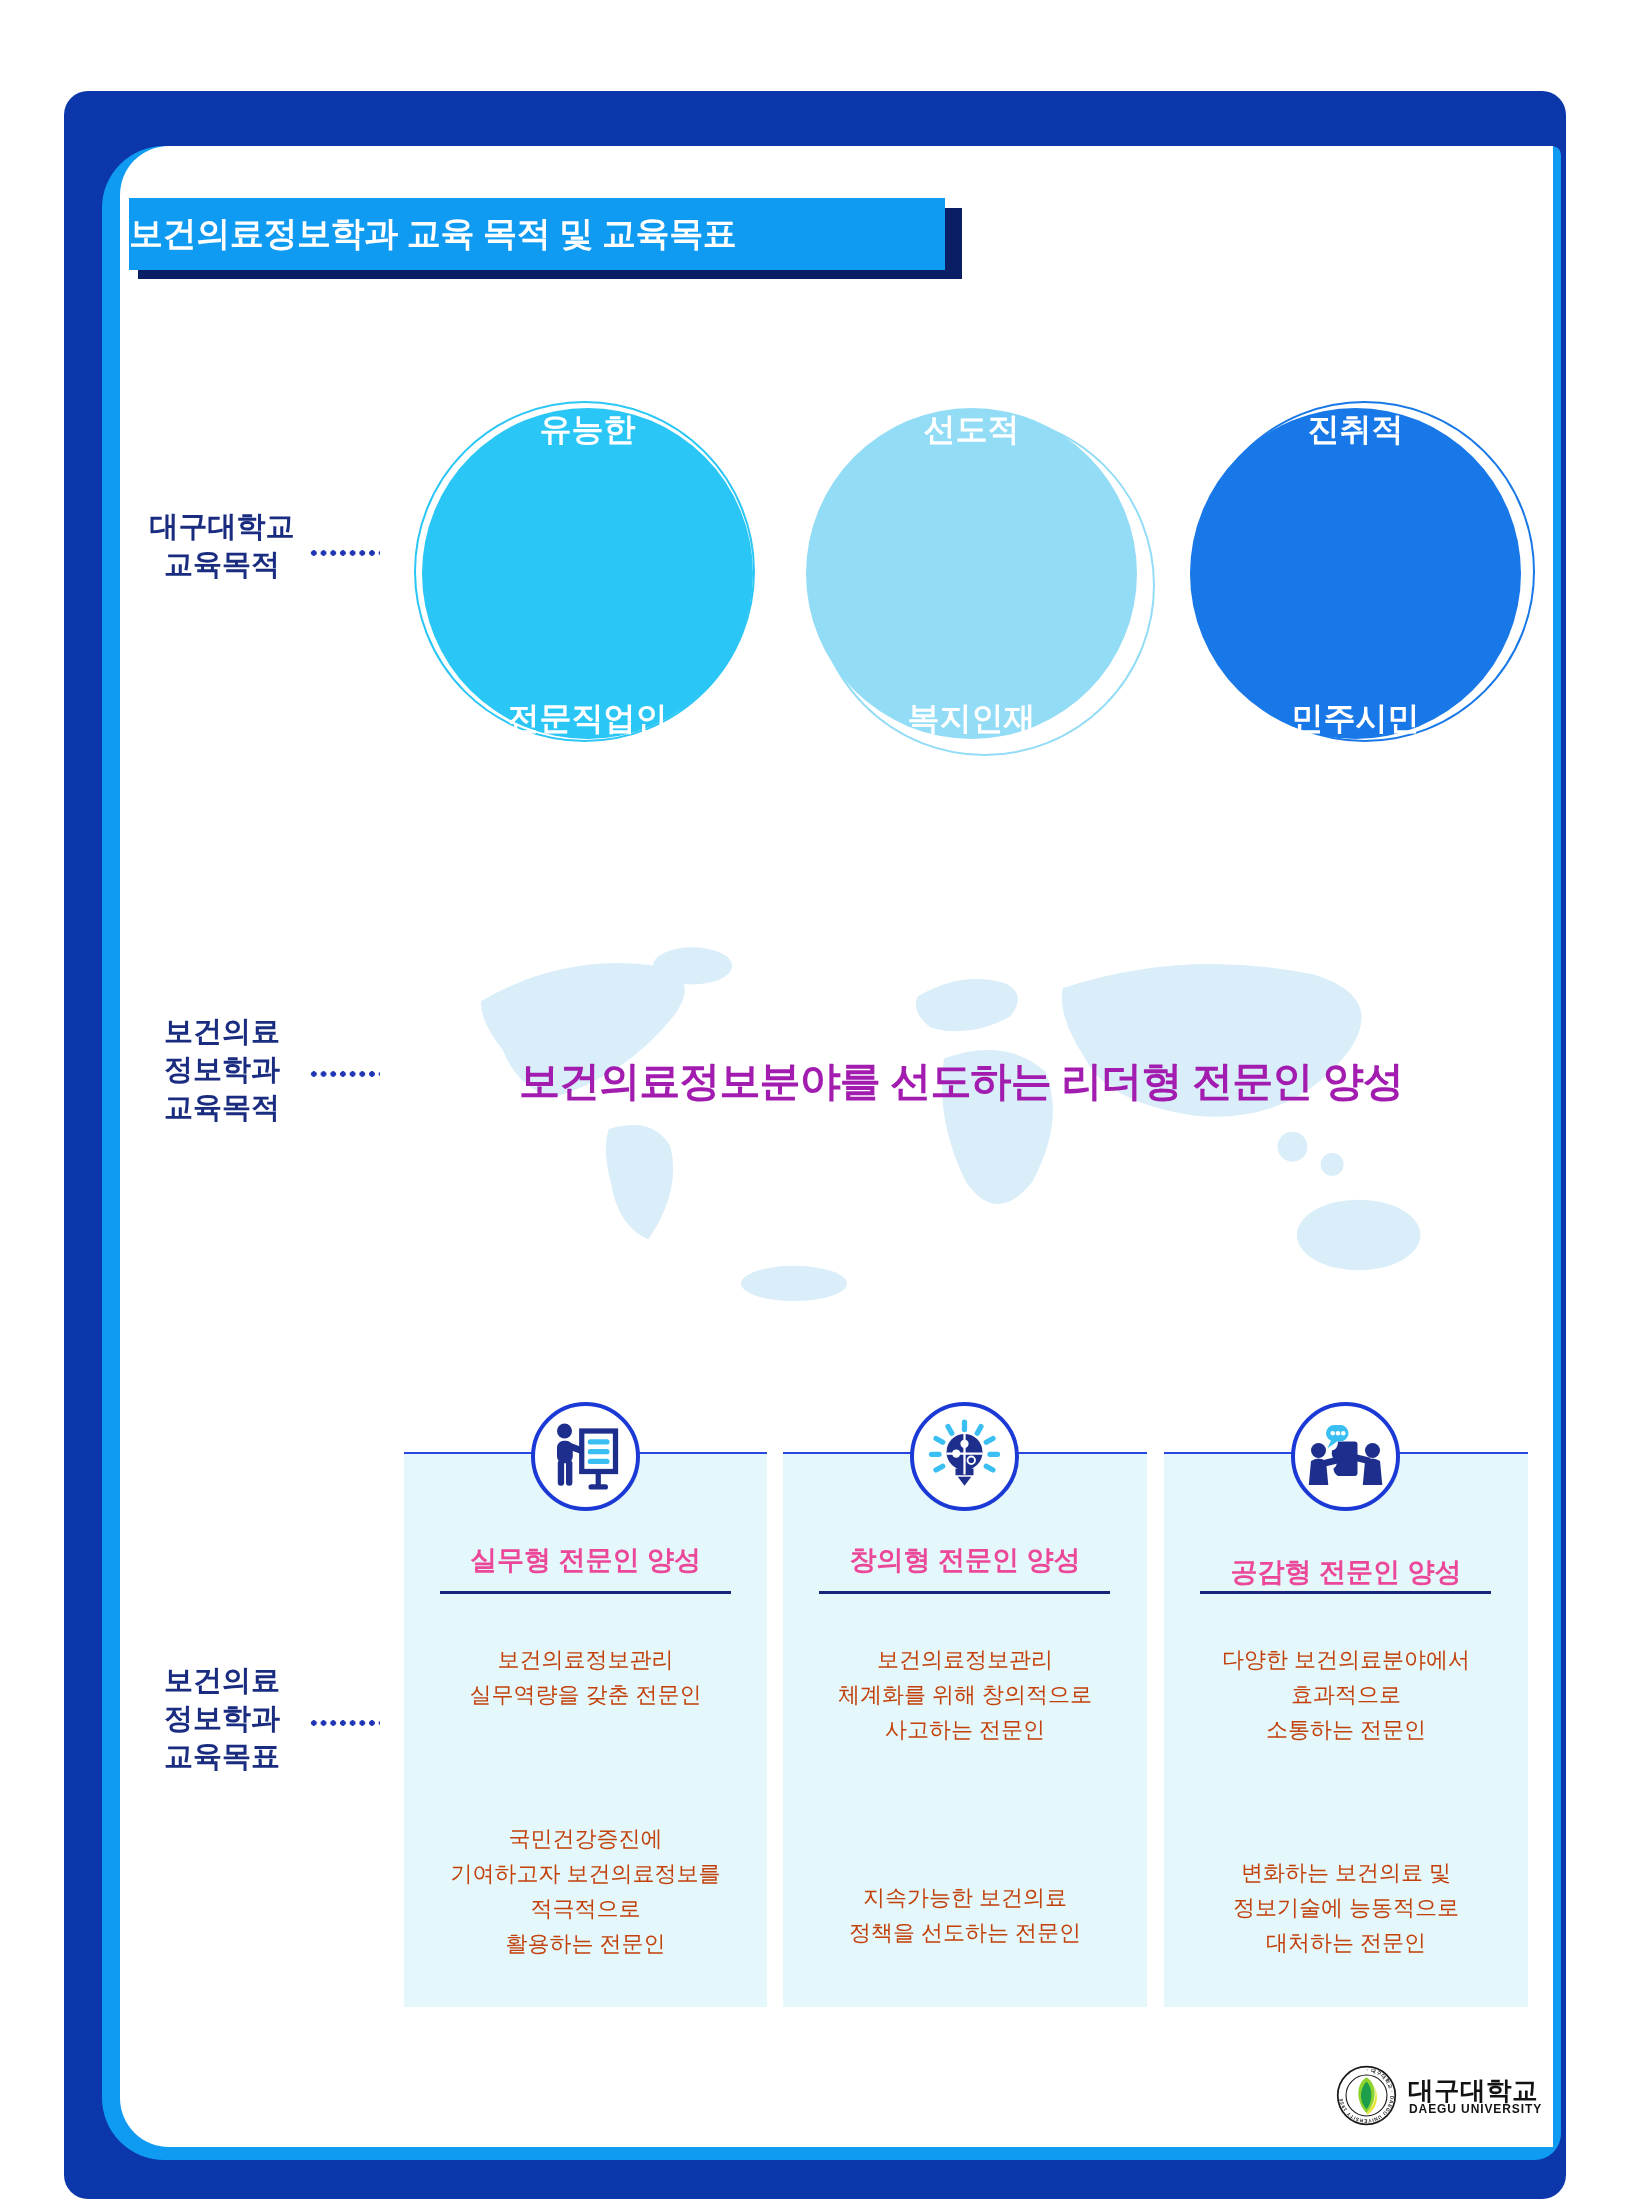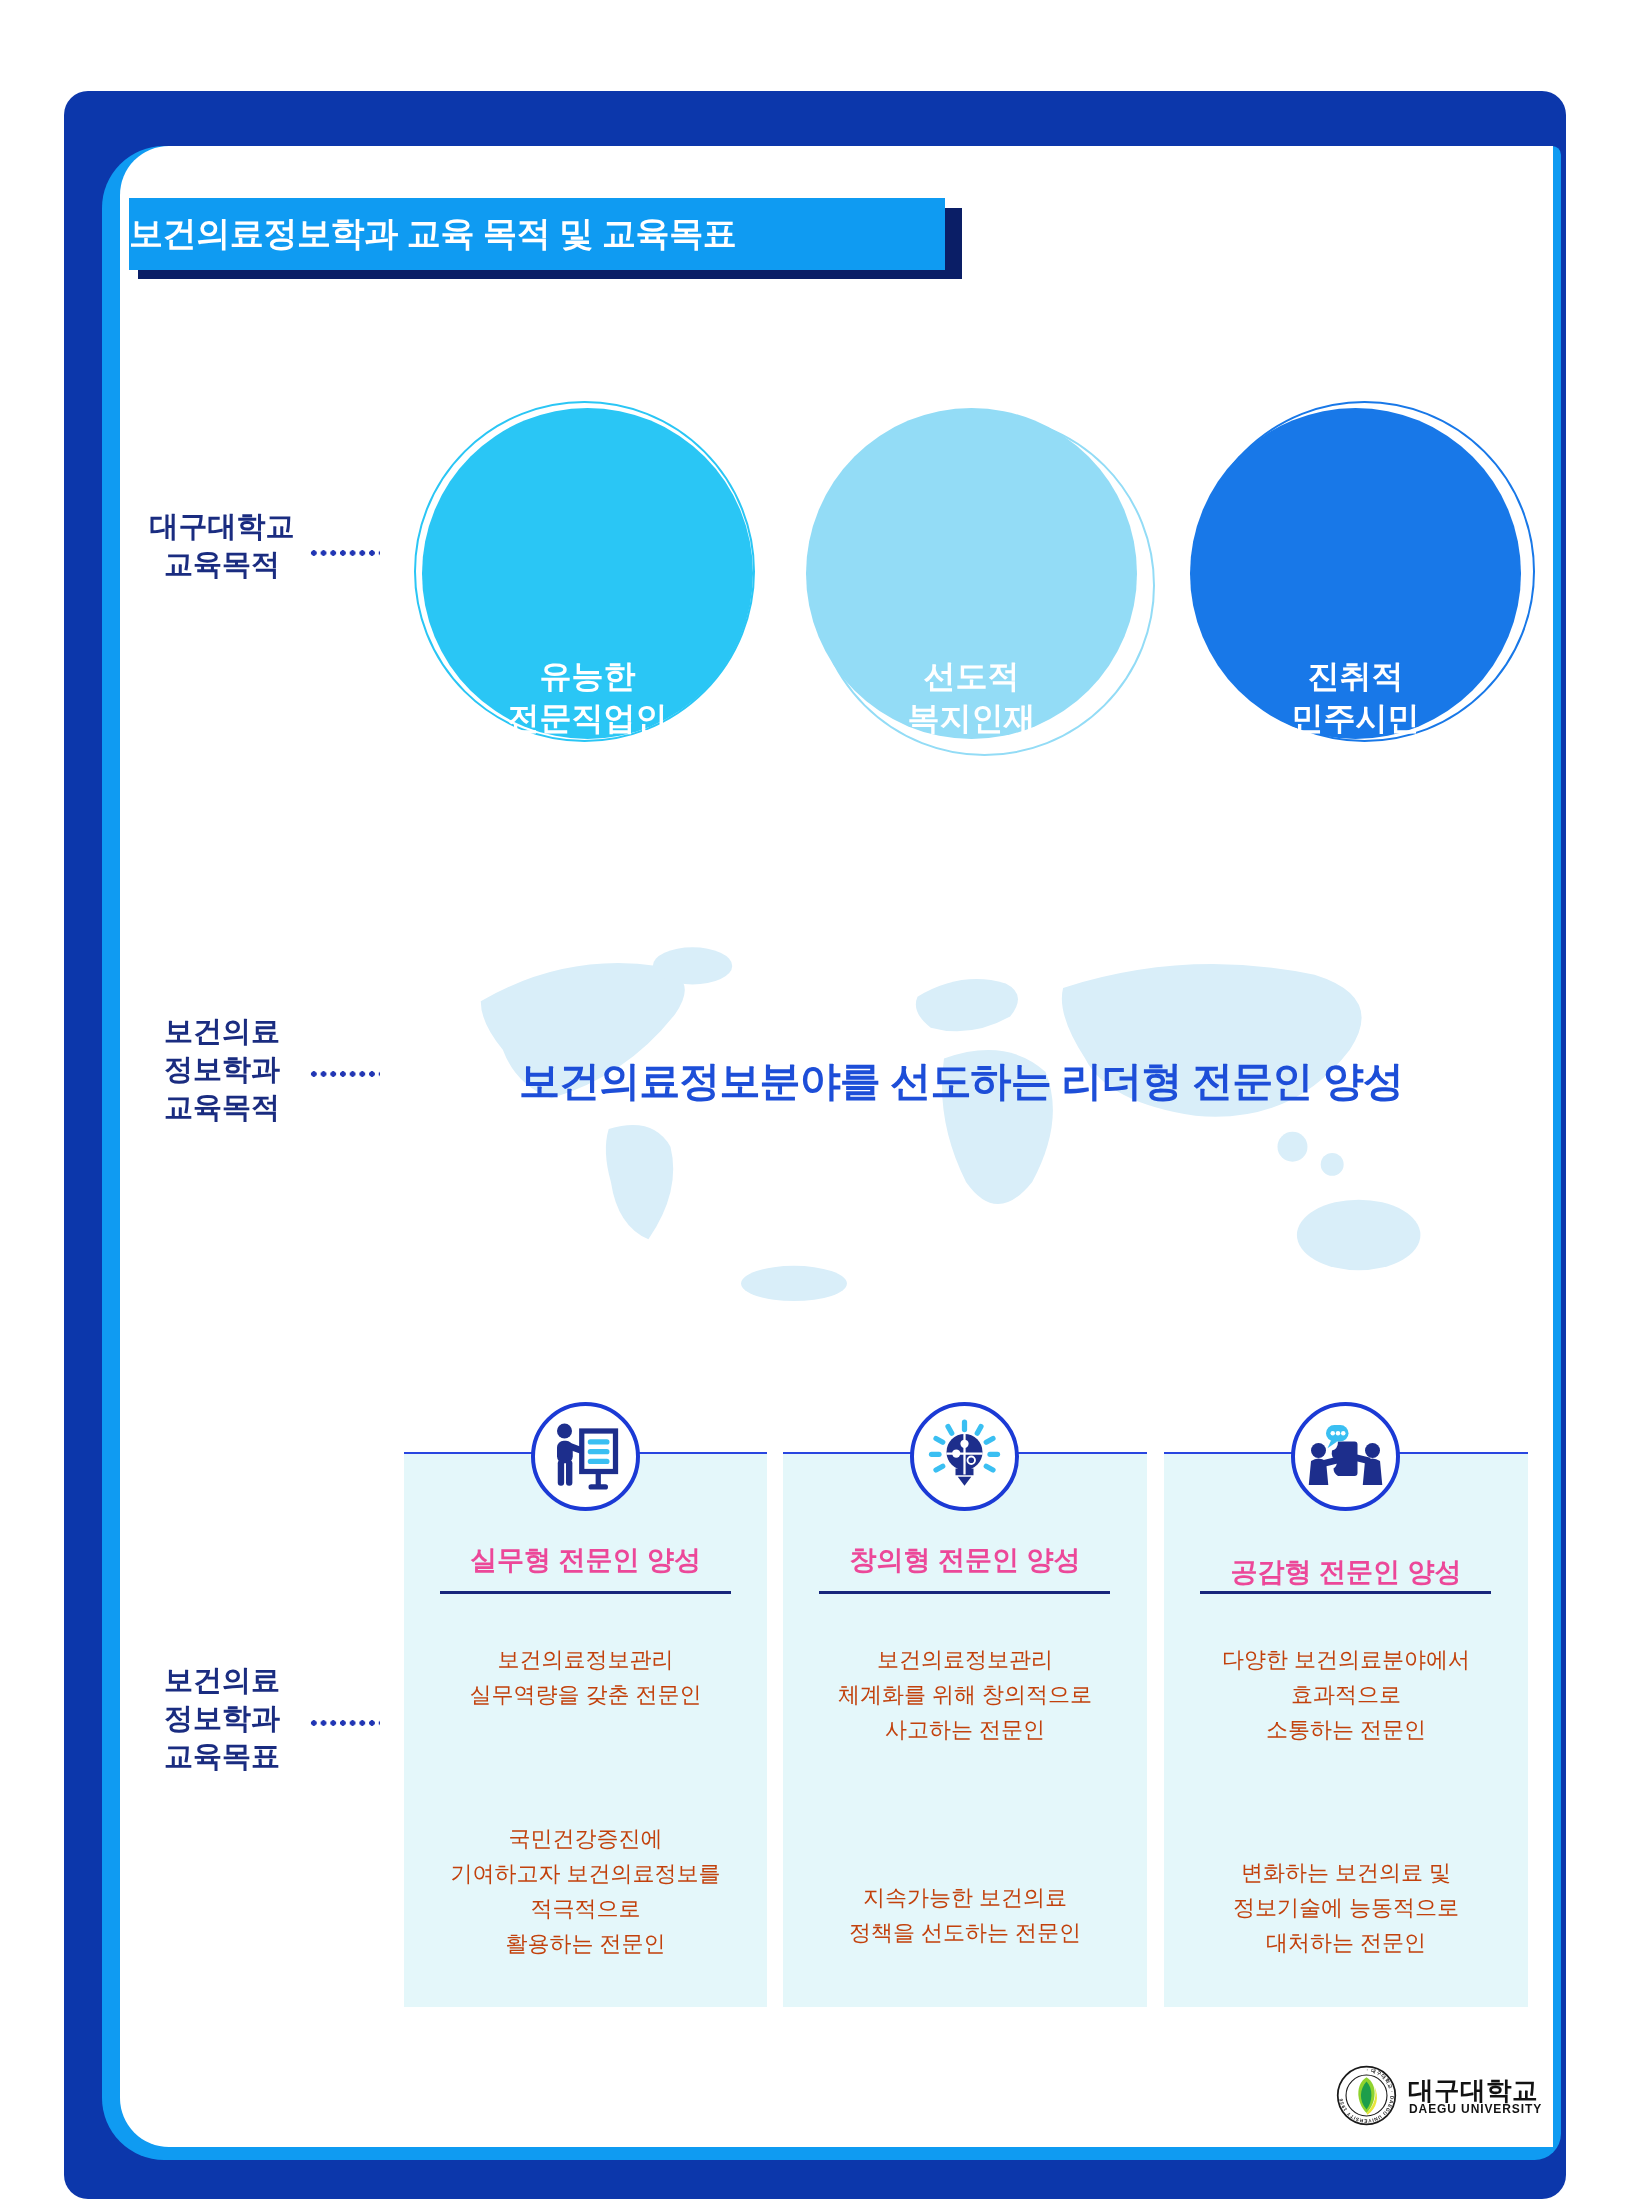--- a/index.html
+++ b/index.html
@@ -25,34 +25,34 @@
                 color:#1A2C80; font-size:29px; font-weight:bold; line-height:38px; }
   .lbl-1 { top:507px; } .lbl-2 { top:1012px; } .lbl-3 { top:1661px; }
 
   .dots { position:absolute; left:309px; width:71px; height:6.2px;
           background-image:radial-gradient(circle, #2136B4 2.6px, transparent 3.1px);
           background-size:9.7px 6.2px; background-repeat:repeat-x; }
   .dots-1 { top:550px; } .dots-2 { top:1071px; } .dots-3 { top:1720px; }
 
   
   .goal-circle { position:absolute; top:408px; width:331px; height:331px; border-radius:50%;
-                 display:flex; flex-direction:column; align-items:center; justify-content:flex-end;
+                 display:flex; flex-direction:column; align-items:center; justify-content:space-between;
                  color:#fff; font-weight:bold; font-size:32px; line-height:42px; text-align:center; }
   .gc-1 { left:422px;  background:#2AC6F5; }
   .gc-2 { left:806px; background:#93DCF6; }
   .gc-3 { left:1190px; background:#1878E8; }
   .goal-ring { position:absolute; width:341px; height:341px; border-radius:50%; border:2.6px solid transparent; }
   .gr-1 { left:414px;  top:401px;  border-color:#2AC6F5; }
   .gr-2 { left:814px; top:415px;  border-color:#93DCF6; }
   .gr-3 { left:1194px; top:401px;  border-color:#1878E8; }
 
   
   .worldmap { position:absolute; left:419px; top:935px; width:1147px; height:397px; }
   .headline { position:absolute; left:423px; top:1054px; width:1076px; text-align:center;
-              color:#1d4ed8; font-size:41px; font-weight:900; letter-spacing:-0.9px; }
+              color:#a21caf; font-size:41px; font-weight:900; letter-spacing:-0.9px; }
 
   
   .panel { position:absolute; top:1454px; height:553px; background:#E4F7FA; }
   .panel-1 { left:404px;  width:363px; }
   .panel-2 { left:783px; width:364px; }
   .panel-3 { left:1164px; width:364px; }
   .topline { position:absolute; top:1452px; height:3.1px; background:#2946E0; }
   .tl-1 { left:404px; width:363px; } .tl-2 { left:783px; width:364px; } .tl-3 { left:1164px; width:364px; }
 
   .icon-circle { position:absolute; top:1402px; width:109px; height:109px; background:#fff;

